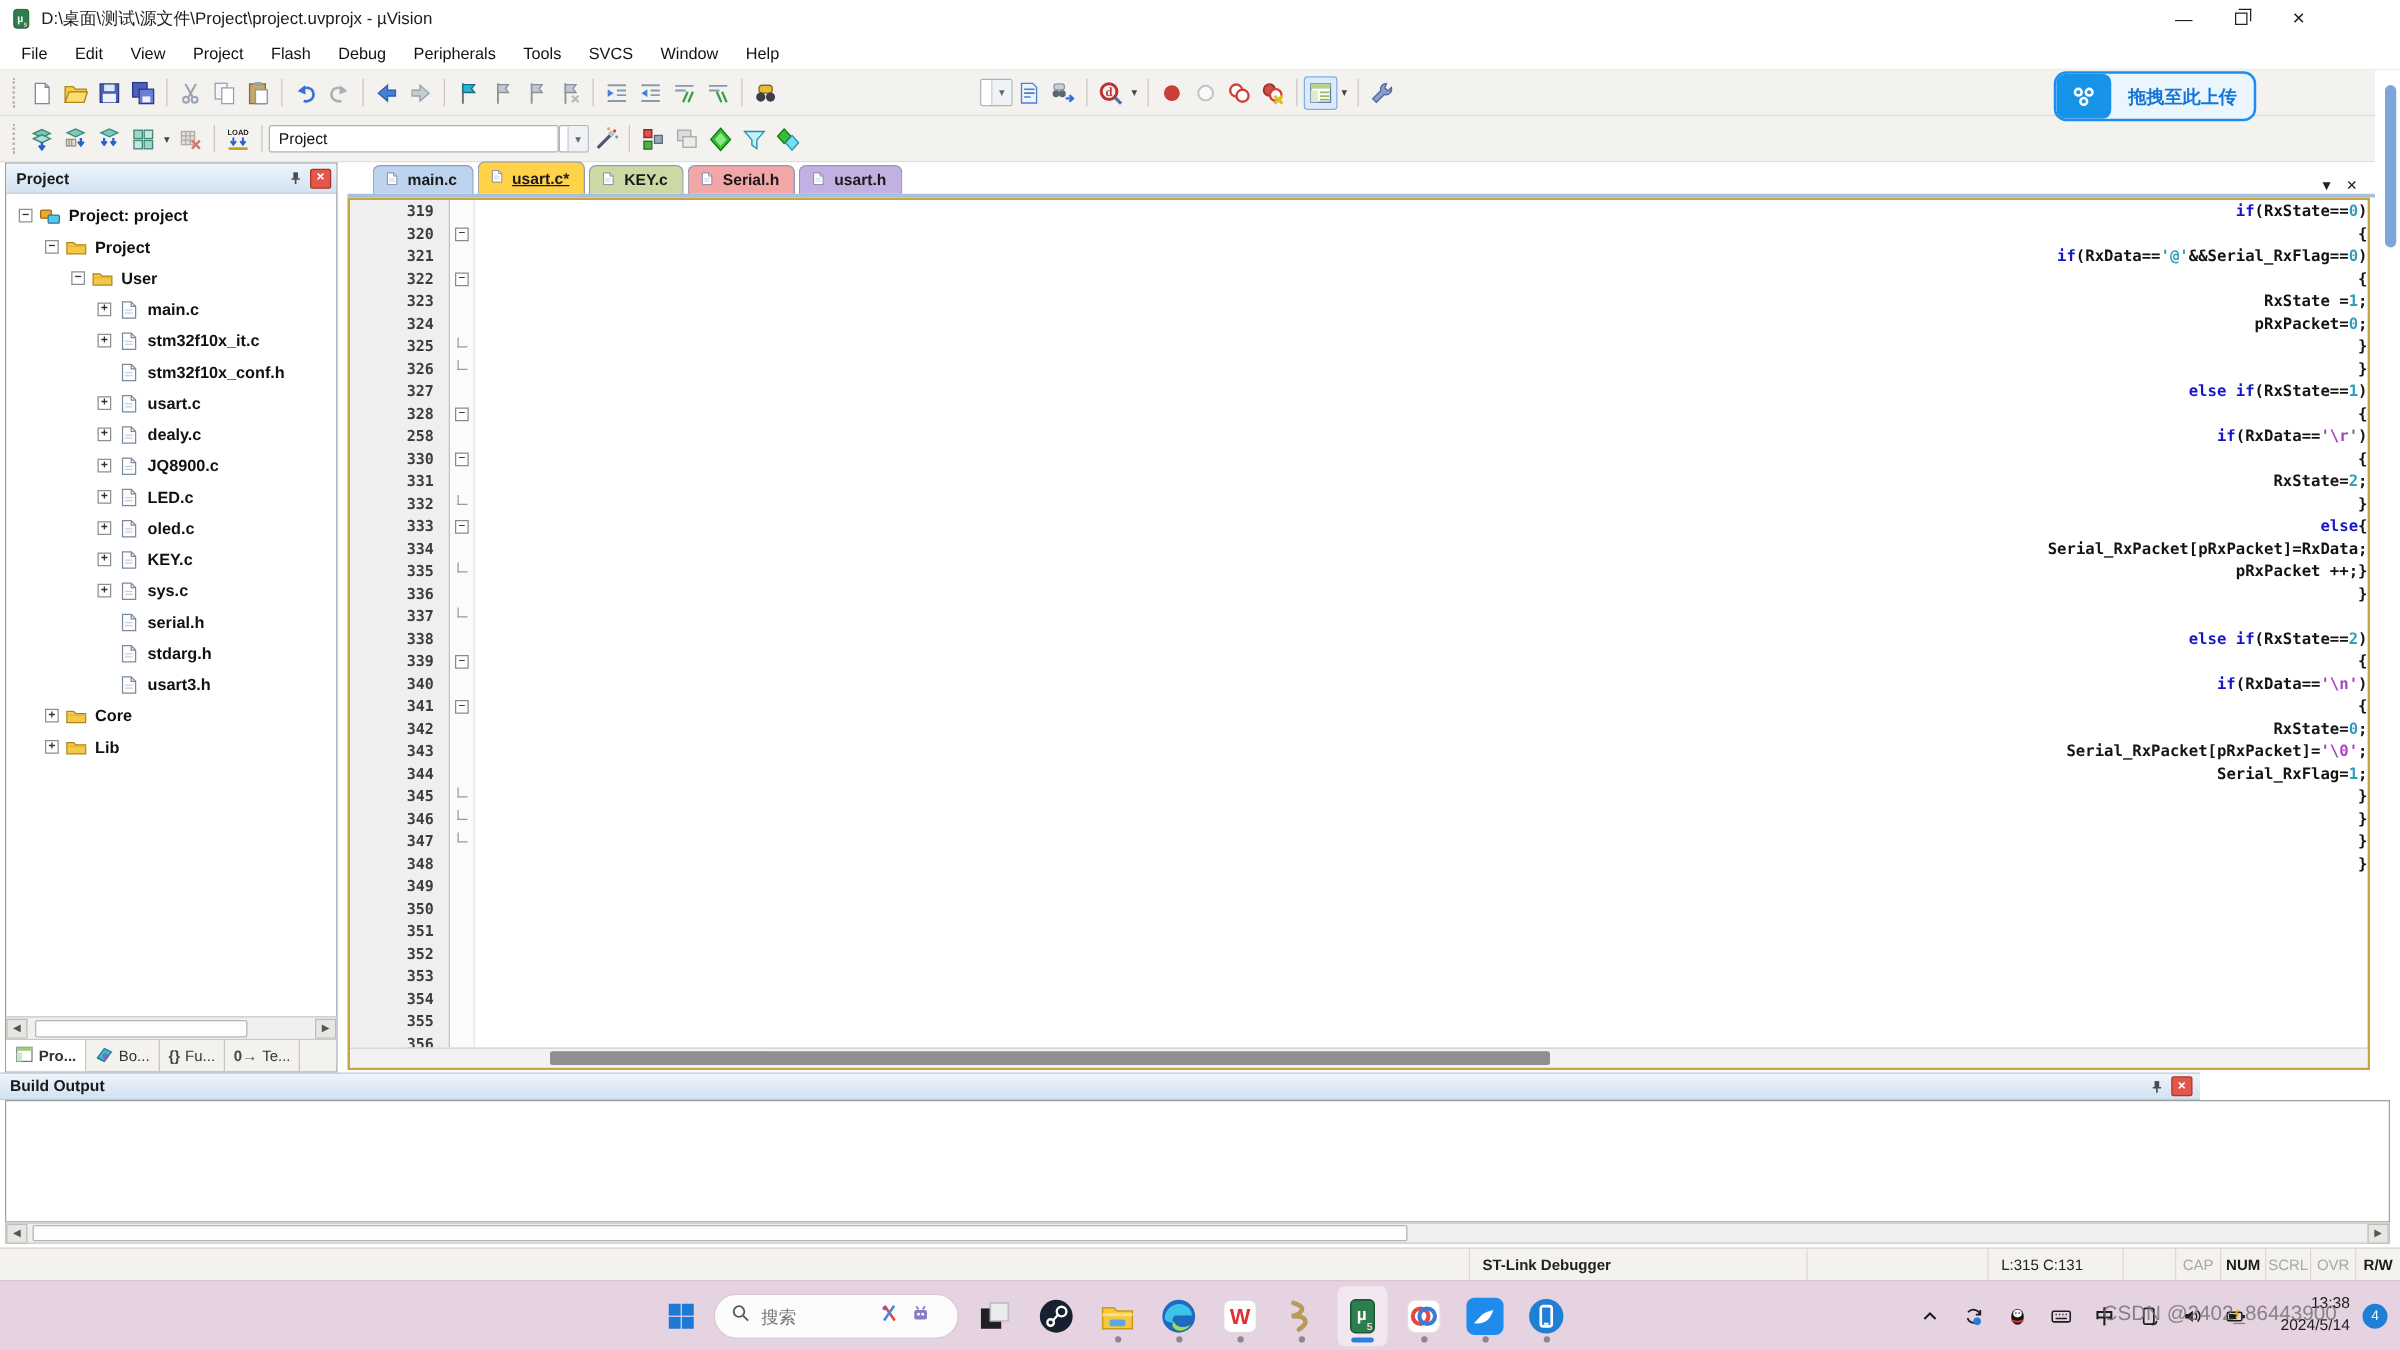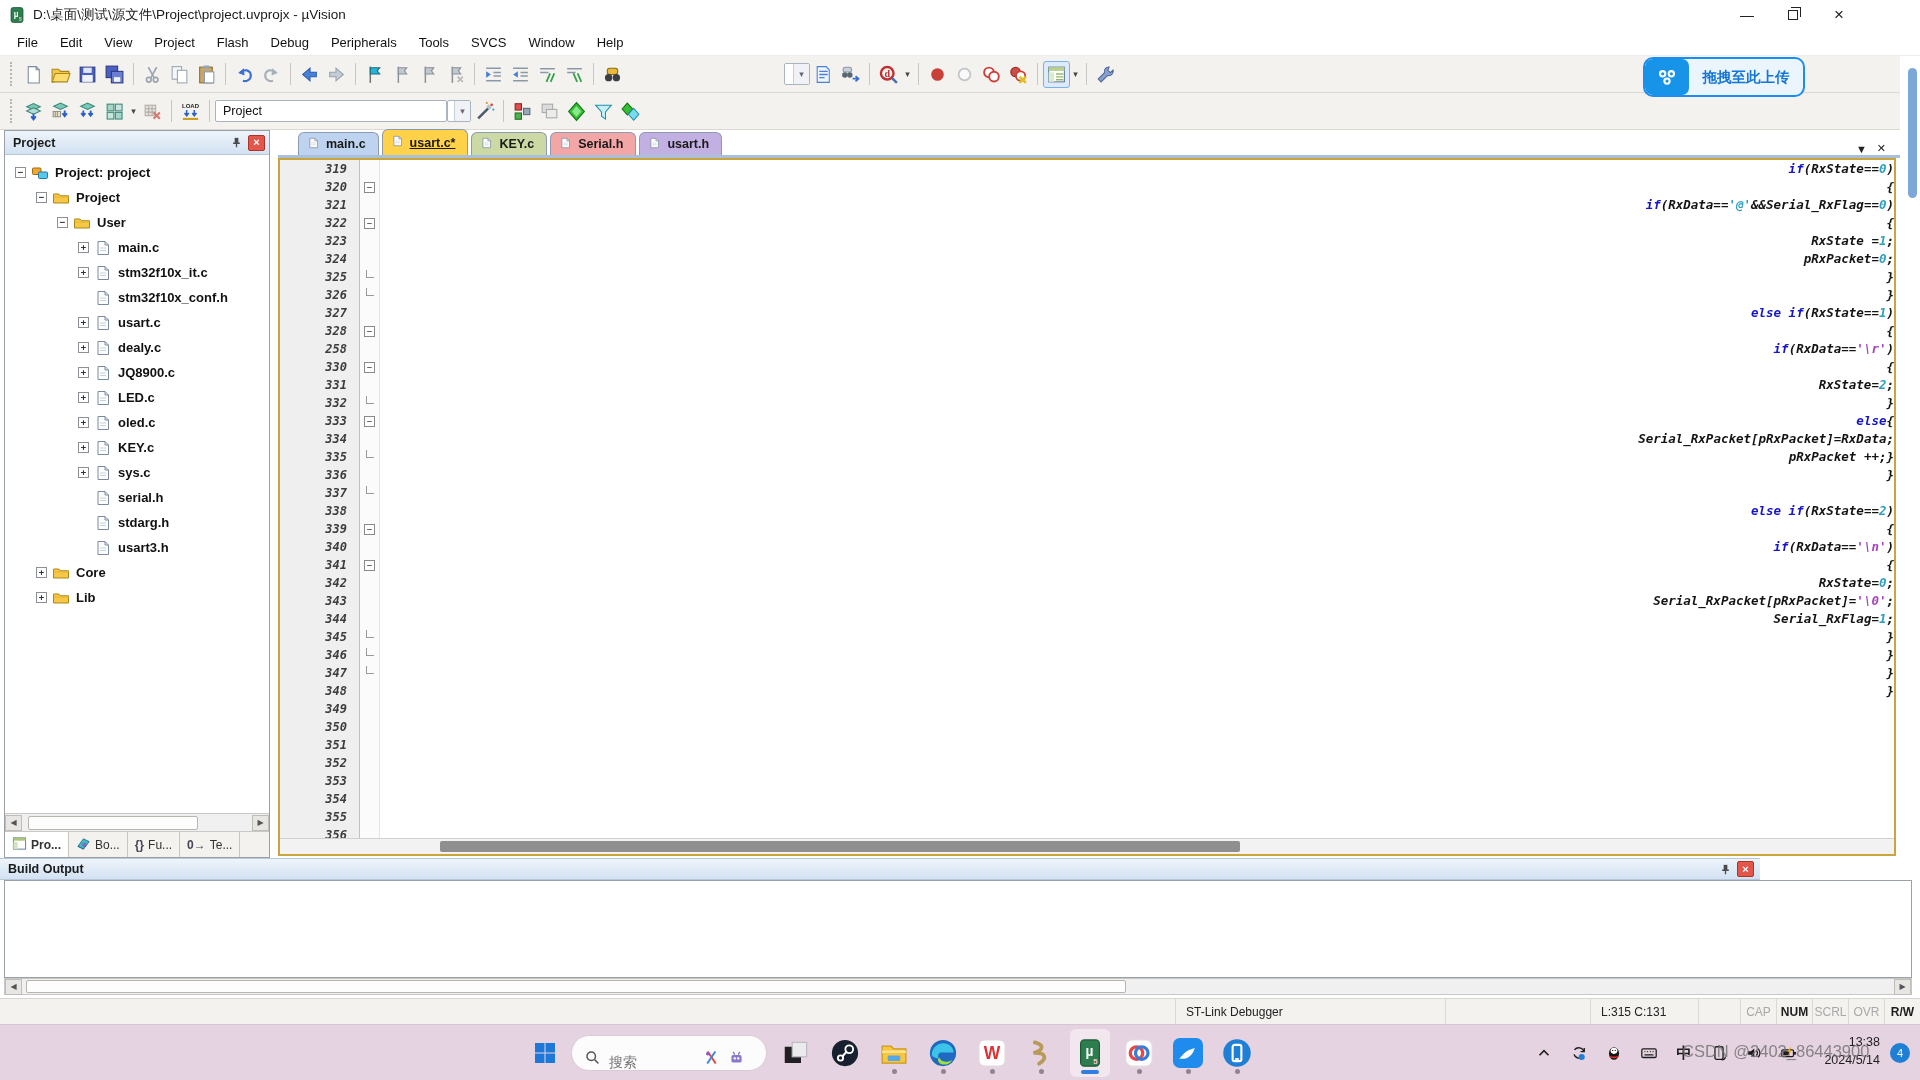--- a/index.html
+++ b/index.html
@@ -61,21 +61,21 @@
   .ptab .glyph { font-weight:bold; color:#445; font-size:12px; }
 
   
   .editor { position:absolute; left:278px; top:0; width:1622px; height:728px; }
   .tabstrip { position:absolute; left:0; top:0; width:100%; height:28px; display:flex; align-items:flex-end; padding-left:20px; border-bottom:3px solid #a9c0dc; background:#fff; }
   .etab { display:flex; align-items:center; gap:6px; height:23px; padding:0 12px 0 8px; margin-right:3px; border:1px solid #8d9bb0; border-bottom:none; border-radius:6px 6px 0 0; font-size:12.5px; font-weight:bold; color:#1a1a1a; }
   .etab.active { height:26px; text-decoration:underline; }
   .etab svg { width:13px; height:14px; }
   .tabstrip-btns { margin-left:auto; display:flex; align-items:center; gap:10px; padding-right:14px; color:#333; }
   .ts-btn { font-size:11px; color:#222; }
-  .goldbox { position:absolute; left:0; top:28px; width:1618px; height:698px; border:2px solid #c9a53c; background:#fff; display:flex; flex-direction:column;font-style:italic; }
+  .goldbox { position:absolute; left:0; top:28px; width:1618px; height:698px; border:2px solid #c9a53c; background:#fff; display:flex; flex-direction:column; }
   .code-wrap { flex:1; display:flex; overflow:hidden; }
   .gutter { width:80px; background:#efefef; border-right:1px solid #c2c2c2; }
   .foldmargin { width:20px; background:#fbfbfb; border-right:1px solid #e4e4e4; }
   .codecol { flex:1; background:#fff;text-align:right; }
   .cl { height:18px; line-height:18px; font-family:"DejaVu Sans Mono",monospace; font-size:12.5px; font-weight:600; white-space:pre; }
   .gutter .cl { text-align:right; padding-right:12px; color:#3d3d3d; font-size:12px; }
   .fm-cell { height:18px; display:flex; align-items:center; justify-content:center; }
   .foldbox { width:11px; height:11px; border:1px solid #8a8a8a; background:#fff; font-size:9px; line-height:9px; text-align:center; color:#333; font-family:"DejaVu Sans Mono",monospace; }
   .endtick { width:8px; height:8px; border-left:1px solid #9a9a9a; border-bottom:1px solid #9a9a9a; margin-top:-6px; }
   .tk-p { color:#141414; } .tk-k { color:#1616c8; } .tk-n { color:#2e9fbe; } .tk-e { color:#a844c0; }
@@ -97,21 +97,21 @@
   .sb-fill { flex:1; }
   .sb-cell { display:flex; align-items:center; padding:0 10px; border-left:1px solid #dcd8d2; }
   .sb-toggle { width:36px; justify-content:center; font-weight:bold; color:#1d1d1d; }
   .sb-toggle.off { color:#a8a8a8; font-weight:normal; }
 
   
   .taskbar { position:absolute; left:0; top:1024px; width:1920px; height:56px; background:#e6d3e1; border-top:1px solid #d9c4d4; }
   .tb-center { position:absolute; left:528px; top:0; height:56px; display:flex; align-items:center; gap:9px; }
   .winlogo { width:34px; height:34px; display:flex; align-items:center; justify-content:center; }
   .winlogo svg { width:24px; height:24px; }
-  .searchpill { width:196px; height:36px; background:#fdfcfd; border:1px solid #d8cbd4; border-radius:18px; display:flex; align-items:flex-end; padding:0 8px 0 12px; gap:8px; }
+  .searchpill { width:196px; height:36px; background:#fdfcfd; border:1px solid #d8cbd4; border-radius:18px; display:flex; align-items:center; padding:0 8px 0 12px; gap:8px; }
   .searchpill input { border:none; outline:none; background:transparent; font-size:14px; color:#333; width:86px; font-family:"Liberation Sans",sans-serif; }
   .searchpill svg { width:17px; height:17px; flex:none; }
   .tk-app { width:40px; height:48px; display:flex; flex-direction:column; align-items:center; justify-content:center; position:relative; }
   .tk-app svg { width:30px; height:30px; }
   .run-dot { position:absolute; bottom:3px; width:5px; height:5px; border-radius:3px; background:#8f8490; }
   .active-bar { position:absolute; bottom:3px; width:18px; height:4px; border-radius:2px; background:#2f7fe0; }
   .tk-app.active-app { background:#f2e7ef; border-radius:6px; }
   .tray { position:absolute; right:120px; top:0; height:56px; display:flex; align-items:center; gap:13px; }
   .tray-ic { width:22px; height:22px; display:flex; align-items:center; justify-content:center; }
   .tray-ic svg { width:18px; height:18px; }
@@ -901,21 +901,21 @@
     <div class="build-body"></div>
     <div class="build-hscroll">
       <span class="scroll-arrow">◀</span>
       <span class="build-hthumb"></span>
       <span class="scroll-arrow">▶</span>
     </div>
   </div>
 
   <div class="statusbar">
     <div class="sb-fill"></div>
-    <div class="sb-cell" style="width:270px;">ST-Link Debugger</div>
+    <div class="sb-cell" style="width:270px;font-weight:bold;">ST-Link Debugger</div>
     <div class="sb-cell" style="width:145px;"></div>
     <div class="sb-cell" style="width:108px;">L:315 C:131</div>
     <div class="sb-cell" style="width:22px;"></div>
     <div id="sbtoggles" style="display:flex;padding-left:20px;">
         <div class="sb-cell sb-toggle off">CAP</div>
         <div class="sb-cell sb-toggle">NUM</div>
         <div class="sb-cell sb-toggle off">SCRL</div>
         <div class="sb-cell sb-toggle off">OVR</div>
         <div class="sb-cell sb-toggle">R/W</div>
       </div>

